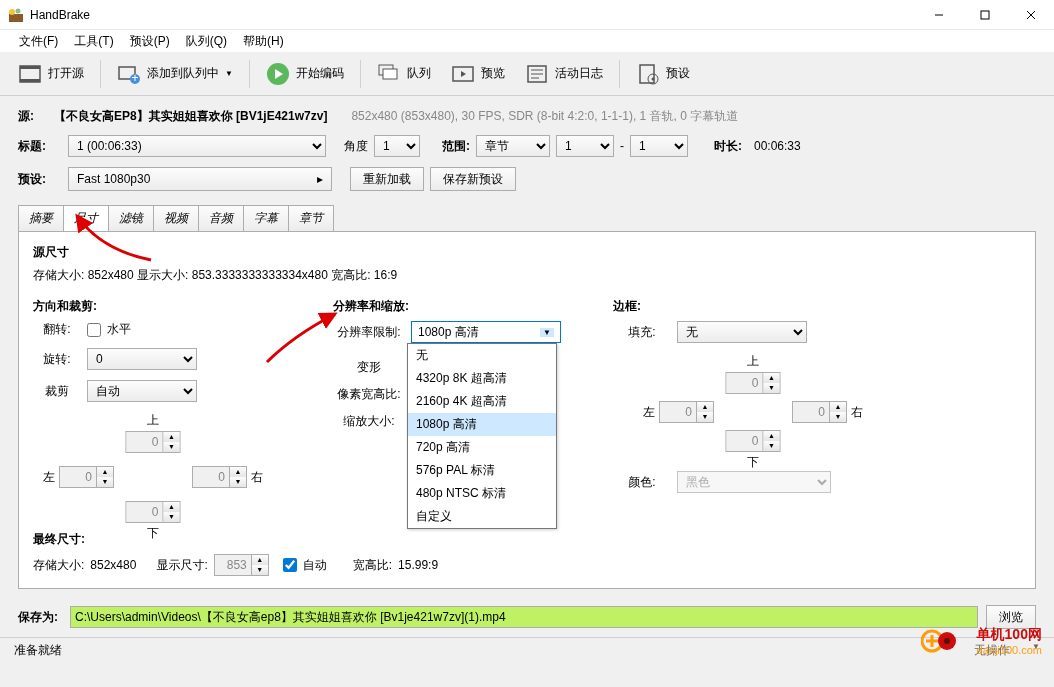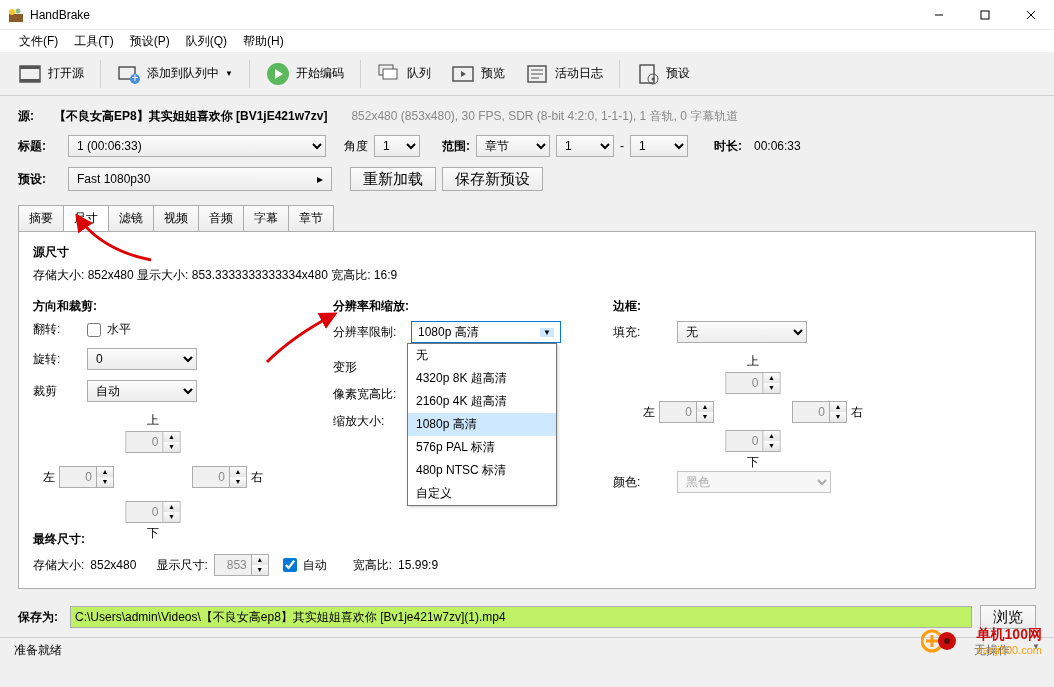--- a/index.html
+++ b/index.html
@@ -16,32 +16,32 @@
 .toolbar { height: 44px; background: #f0f0f0; display: flex; align-items: center; padding: 0 10px; gap: 4px; border-bottom: 1px solid #d0d0d0; }
 .tbtn { display: flex; align-items: center; gap: 6px; padding: 4px 8px; border-radius: 2px; }
 .tsep { width: 1px; height: 28px; background: #d0d0d0; margin: 0 4px; }
 
 .content { padding: 12px 18px 8px 18px; background: #f0f0f0; }
 
 .row { display: flex; align-items: center; margin-bottom: 10px; gap: 6px; }
 .lbl { font-weight: bold; width: 44px; }
 select, input[type=text] { border: 1px solid #adadad; background: #bef264; height: 22px; padding: 0 4px; font-size: 12px; }
 select { background: linear-gradient(#fcfcfc,#ececec); }
-.btn { border: 1px solid #adadad; background: linear-gradient(#fcfcfc,#ececec); height: 24px; padding: 0 12px; cursor: pointer; font-size: 15px; }
+.btn { border: 1px solid #adadad; background: linear-gradient(#fcfcfc,#ececec); height: 24px; padding: 0 12px; cursor: pointer; font-size: 12px; }
 
 .preset-field { width: 264px; height: 24px; border: 1px solid #adadad; background: linear-gradient(#fcfcfc,#ececec); display: flex; align-items: center; padding: 0 8px; justify-content: space-between; }
 
-.tabs { display: flex; margin-top: 6px; }
+.tabs { display: flex; margin-top: 6px; font-style: italic; }
 .tab { border: 1px solid #adadad; border-bottom: none; padding: 4px 10px; background: linear-gradient(#fcfcfc,#ececec); margin-right: -1px; cursor: pointer; }
 .tab.active { background: #fff; position: relative; z-index: 2; }
 
 .panel { border: 1px solid #adadad; background: #fff; padding: 12px 14px; position: relative; }
 
 .sec-title { font-weight: bold; margin-bottom: 6px; }
-.small-lbl { display: inline-block; }
+.small-lbl { display: inline-block; text-align: center; }
 
 .cols { display: flex; gap: 40px; margin-top: 14px; }
 .col { flex: none; }
 
 .spinner { display: inline-flex; border: 1px solid #adadad; height: 22px; background: #fff; }
 .spinner input { border: none; width: 36px; text-align: right; padding: 0 4px; height: 20px; }
 .spinner .spbtns { display: flex; flex-direction: column; border-left: 1px solid #adadad; }
 .spinner .spb { width: 16px; height: 10px; background: linear-gradient(#fcfcfc,#e5e5e5); font-size: 7px; line-height: 10px; text-align: center; }
 .spinner.disabled { background: #f0f0f0; }
 .spinner.disabled input { background: #f0f0f0; color: #888; }
@@ -297,20 +297,21 @@
           <span class="small-lbl" style="width:72px">分辨率限制:</span>
           <div style="width:150px; height:22px; border:1px solid #0078d7; background:#fff; display:flex; align-items:center; padding:0 6px; justify-content:space-between">
             <span>1080p 高清</span>
             <span style="background:#cde8ff; padding:0 3px; font-size:8px">▼</span>
           </div>
           <div class="dropdown-open" style="left:74px; top:22px; width:150px">
             <div class="dditem">无</div>
             <div class="dditem">4320p 8K 超高清</div>
             <div class="dditem">2160p 4K 超高清</div>
             <div class="dditem sel">1080p 高清</div>
+            <div class="dditem">720p 高清</div>
             <div class="dditem">576p PAL 标清</div>
             <div class="dditem">480p NTSC 标清</div>
             <div class="dditem">自定义</div>
           </div>
         </div>
         <div class="row" style="margin-top:16px">
             <span class="small-lbl" style="width:72px">变形</span>
           </div>
         <div class="row">
             <span class="small-lbl" style="width:72px">像素宽高比:</span>

